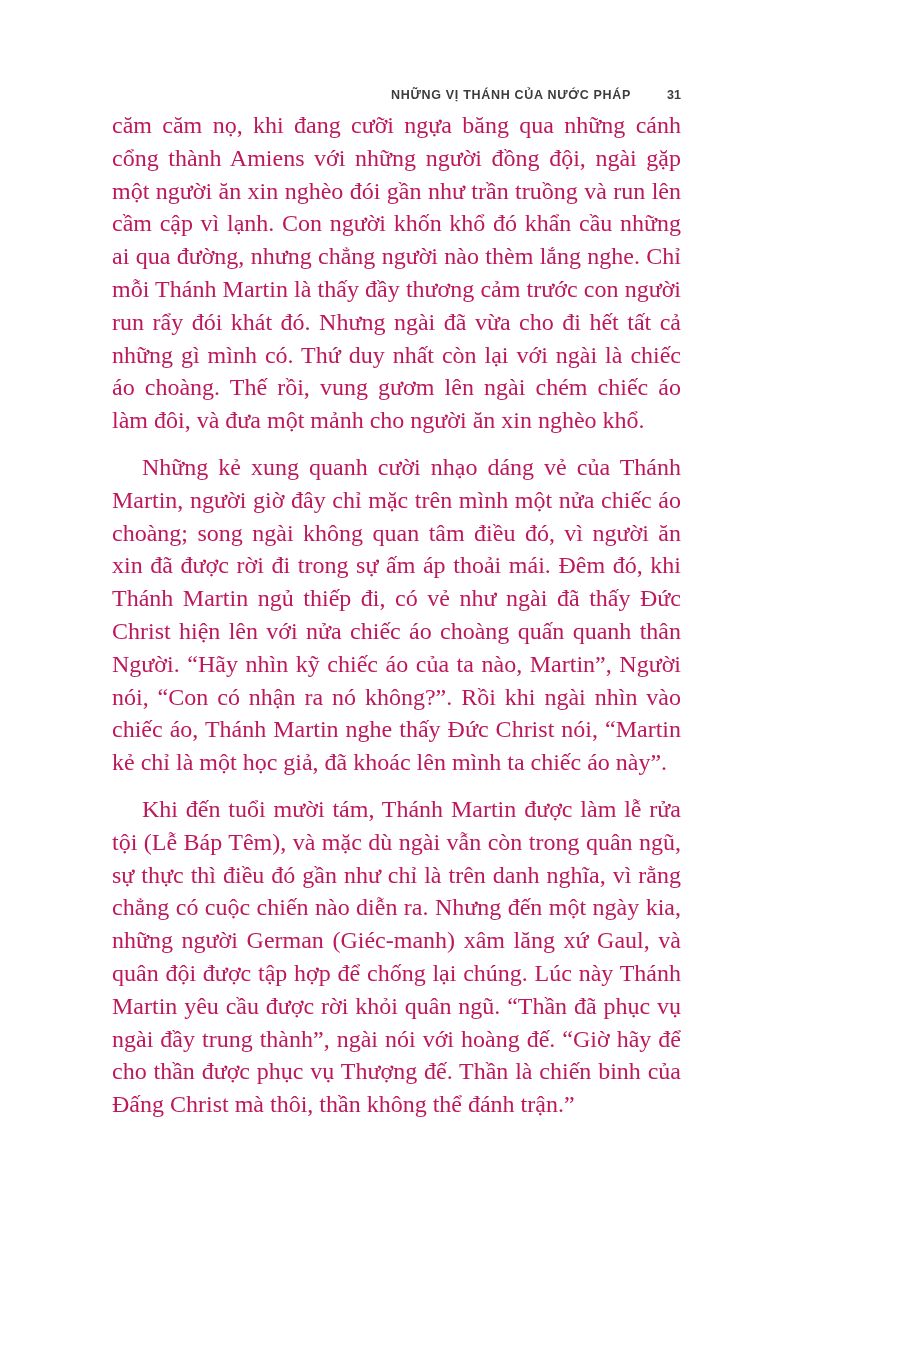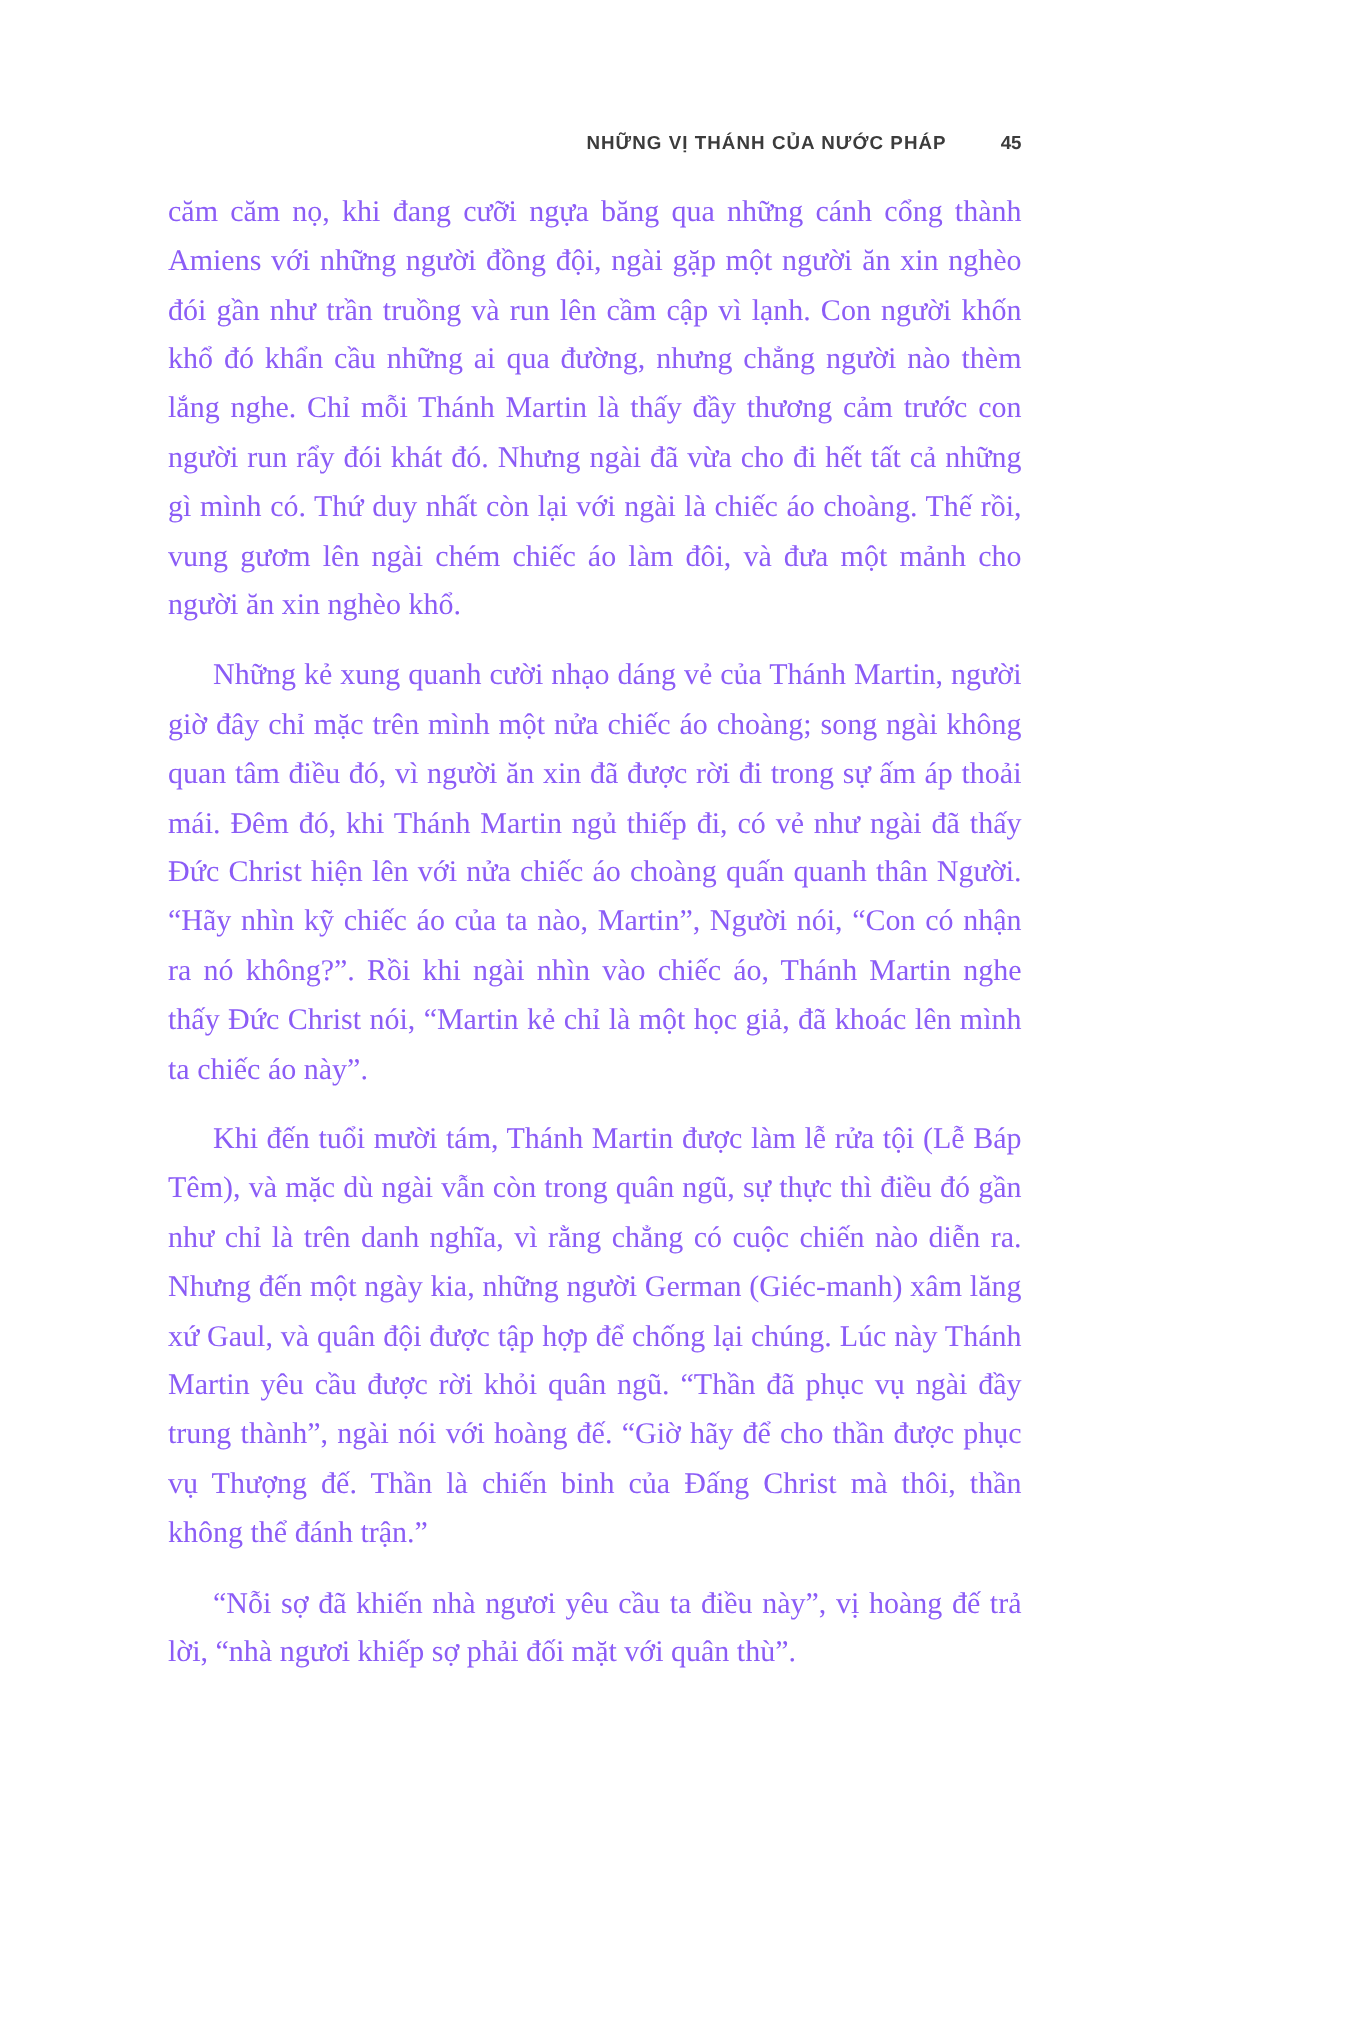--- a/index.html
+++ b/index.html
@@ -26,44 +26,43 @@
     font-family: "Liberation Sans", "DejaVu Sans", sans-serif;
     font-weight: 700;
     font-size: 12.5px;
     letter-spacing: 0.7px;
     color: #3c3c3c;
   }
   .running-head .page-number {
     letter-spacing: 0;
   }
   .body-text {
-    margin-top: 23px;
-    font-size: 20px;
+    margin-top: 7px;
+    font-size: 24px;
     line-height: 32.8px;
     text-align: justify;
-    color: #8b5cf6;
+    color: #be185d;
   }
   .body-text p {
     margin: 0 0 14px 0;
     text-indent: 30px;
   }
   .body-text p.no-indent {
     text-indent: 0;
   }
 </style>
 </head>
 <body>
 
 <div class="page">
 
   <div class="running-head">
     <span class="running-title">NHỮNG VỊ THÁNH CỦA NƯỚC PHÁP</span>
-    <span class="page-number">45</span>
+    <span class="page-number">31</span>
   </div>
 
   <div class="body-text">
     <p class="no-indent">căm căm nọ, khi đang cưỡi ngựa băng qua những cánh cổng thành Amiens với những người đồng đội, ngài gặp một người ăn xin nghèo đói gần như trần truồng và run lên cầm cập vì lạnh. Con người khốn khổ đó khẩn cầu những ai qua đường, nhưng chẳng người nào thèm lắng nghe. Chỉ mỗi Thánh Martin là thấy đầy thương cảm trước con người run rẩy đói khát đó. Nhưng ngài đã vừa cho đi hết tất cả những gì mình có. Thứ duy nhất còn lại với ngài là chiếc áo choàng. Thế rồi, vung gươm lên ngài chém chiếc áo làm đôi, và đưa một mảnh cho người ăn xin nghèo khổ.</p>
     <p>Những kẻ xung quanh cười nhạo dáng vẻ của Thánh Martin, người giờ đây chỉ mặc trên mình một nửa chiếc áo choàng; song ngài không quan tâm điều đó, vì người ăn xin đã được rời đi trong sự ấm áp thoải mái. Đêm đó, khi Thánh Martin ngủ thiếp đi, có vẻ như ngài đã thấy Đức Christ hiện lên với nửa chiếc áo choàng quấn quanh thân Người. “Hãy nhìn kỹ chiếc áo của ta nào, Martin”, Người nói, “Con có nhận ra nó không?”. Rồi khi ngài nhìn vào chiếc áo, Thánh Martin nghe thấy Đức Christ nói, “Martin kẻ chỉ là một học giả, đã khoác lên mình ta chiếc áo này”.</p>
     <p>Khi đến tuổi mười tám, Thánh Martin được làm lễ rửa tội (Lễ Báp Têm), và mặc dù ngài vẫn còn trong quân ngũ, sự thực thì điều đó gần như chỉ là trên danh nghĩa, vì rằng chẳng có cuộc chiến nào diễn ra. Nhưng đến một ngày kia, những người German (Giéc-manh) xâm lăng xứ Gaul, và quân đội được tập hợp để chống lại chúng. Lúc này Thánh Martin yêu cầu được rời khỏi quân ngũ. “Thần đã phục vụ ngài đầy trung thành”, ngài nói với hoàng đế. “Giờ hãy để cho thần được phục vụ Thượng đế. Thần là chiến binh của Đấng Christ mà thôi, thần không thể đánh trận.”</p>
-    <p>“Nỗi sợ đã khiến nhà ngươi yêu cầu ta điều này”, vị hoàng đế trả lời, “nhà ngươi khiếp sợ phải đối mặt với quân thù”.</p>
   </div>
 
 </div>
 
 </body></html>

